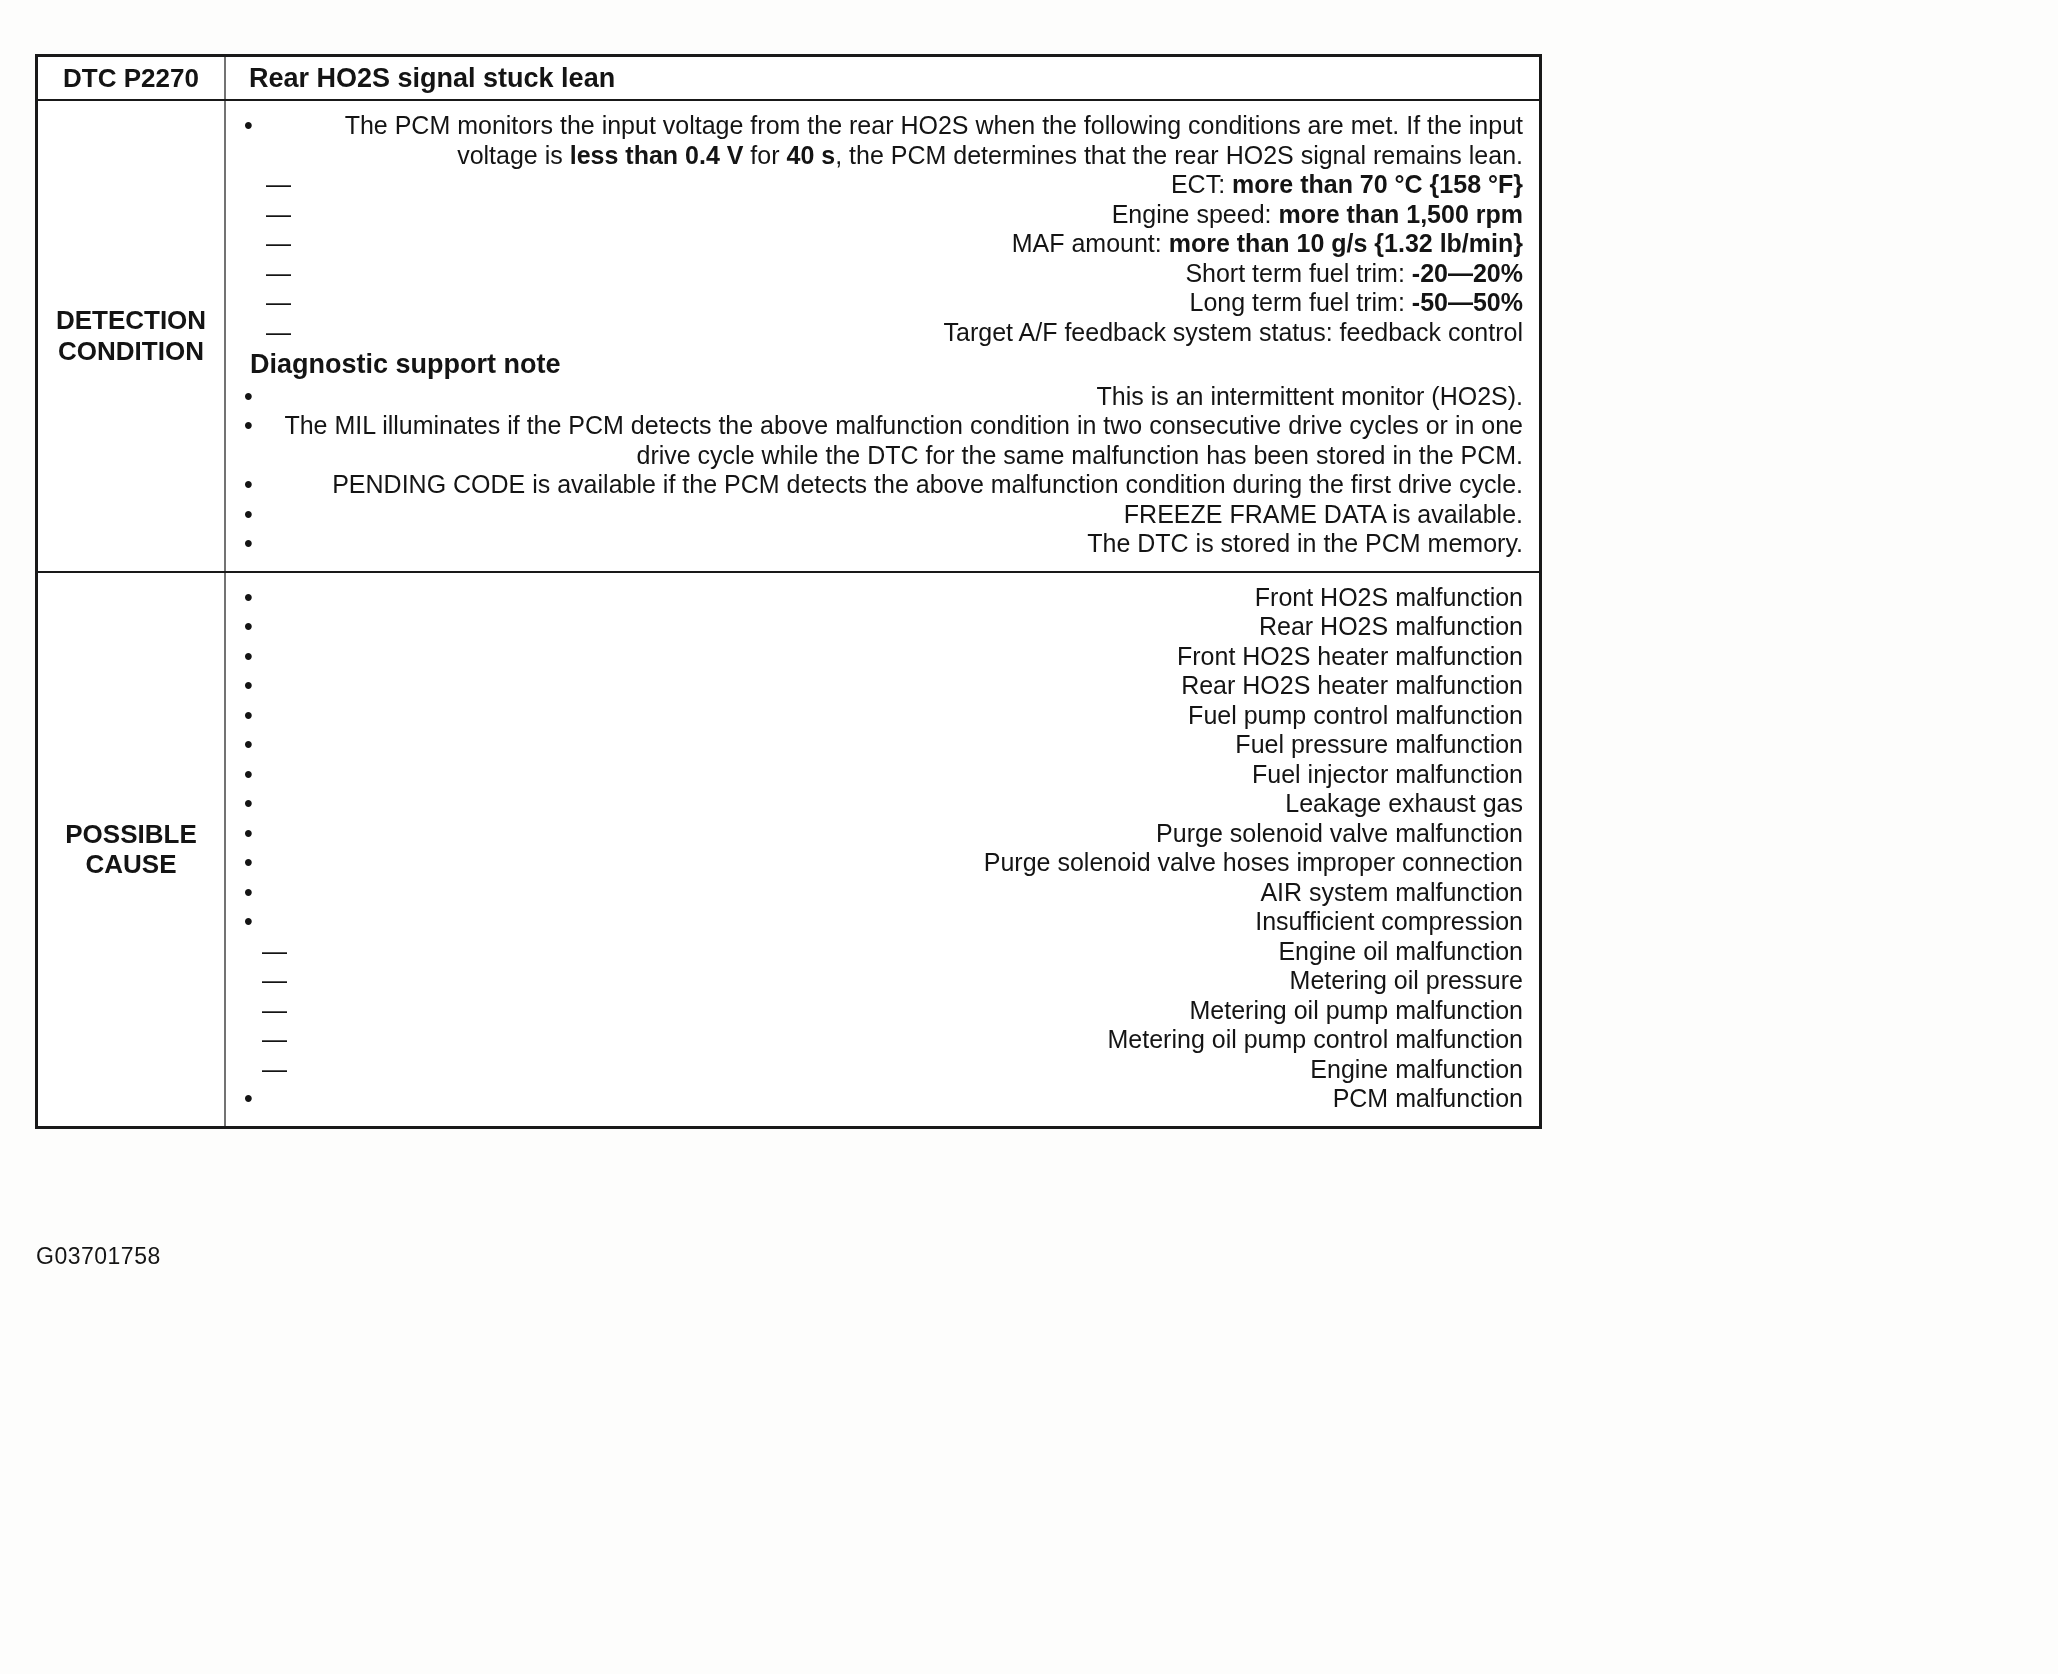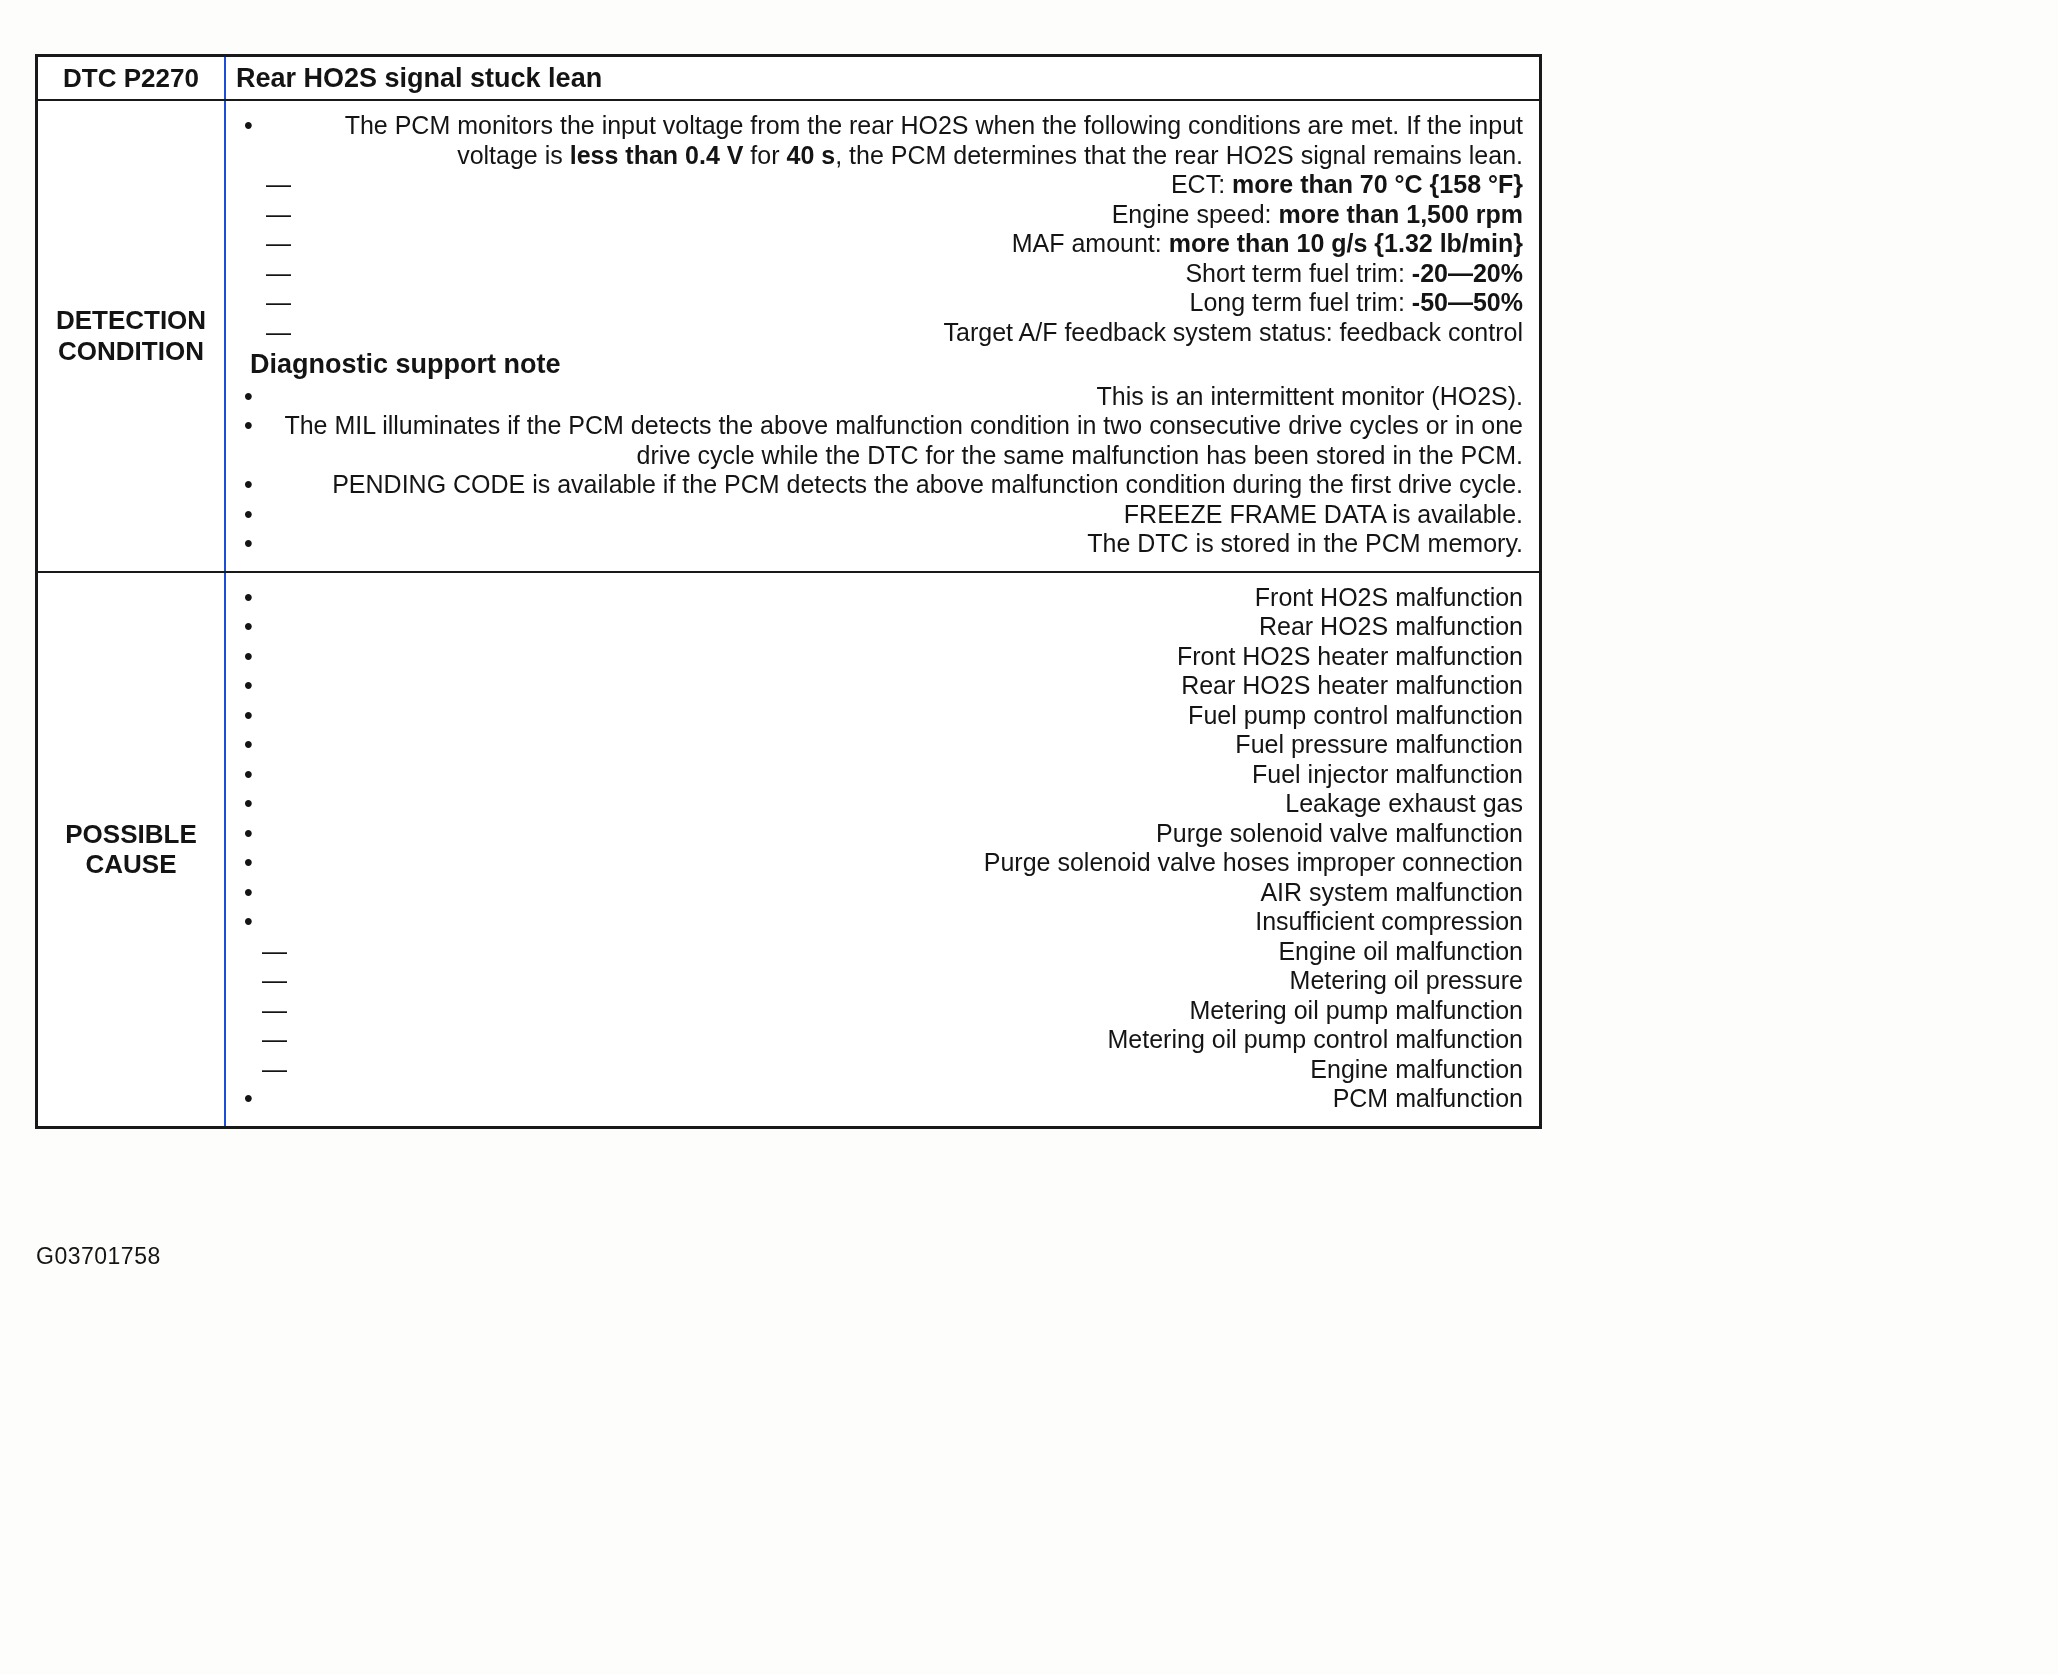--- a/index.html
+++ b/index.html
@@ -22,40 +22,41 @@
     background: #fff;
   }
 
   .row {
     display: grid;
     grid-template-columns: 188px 1fr;
   }
   .row + .row { border-top: 2px solid #191919; }
 
   .label-cell {
-    border-right: 2px solid #1d4ed8;
+    border-right: 2px solid #737373;
     display: flex;
     align-items: center;
     justify-content: center;
     text-align: center;
     font-weight: 700;
     font-size: 26px;
     line-height: 1.18;
     padding: 4px 6px;
   }
 
   .header-row { min-height: 42px; }
   .header-row .label-cell { font-size: 26px; }
 
   .title-cell {
     display: flex;
     align-items: center;
     font-weight: 700;
     font-size: 27px;
     padding: 4px 14px 4px 10px;
+    margin-left: 13px;
   }
 
   .content-cell {
     padding: 10px 16px 12px 8px;
     font-size: 25px;
     line-height: 1.18;
   }
 
   .line { display: flex; align-items: baseline; }
   .line .txt { flex: 1 1 auto; text-align: right; }

